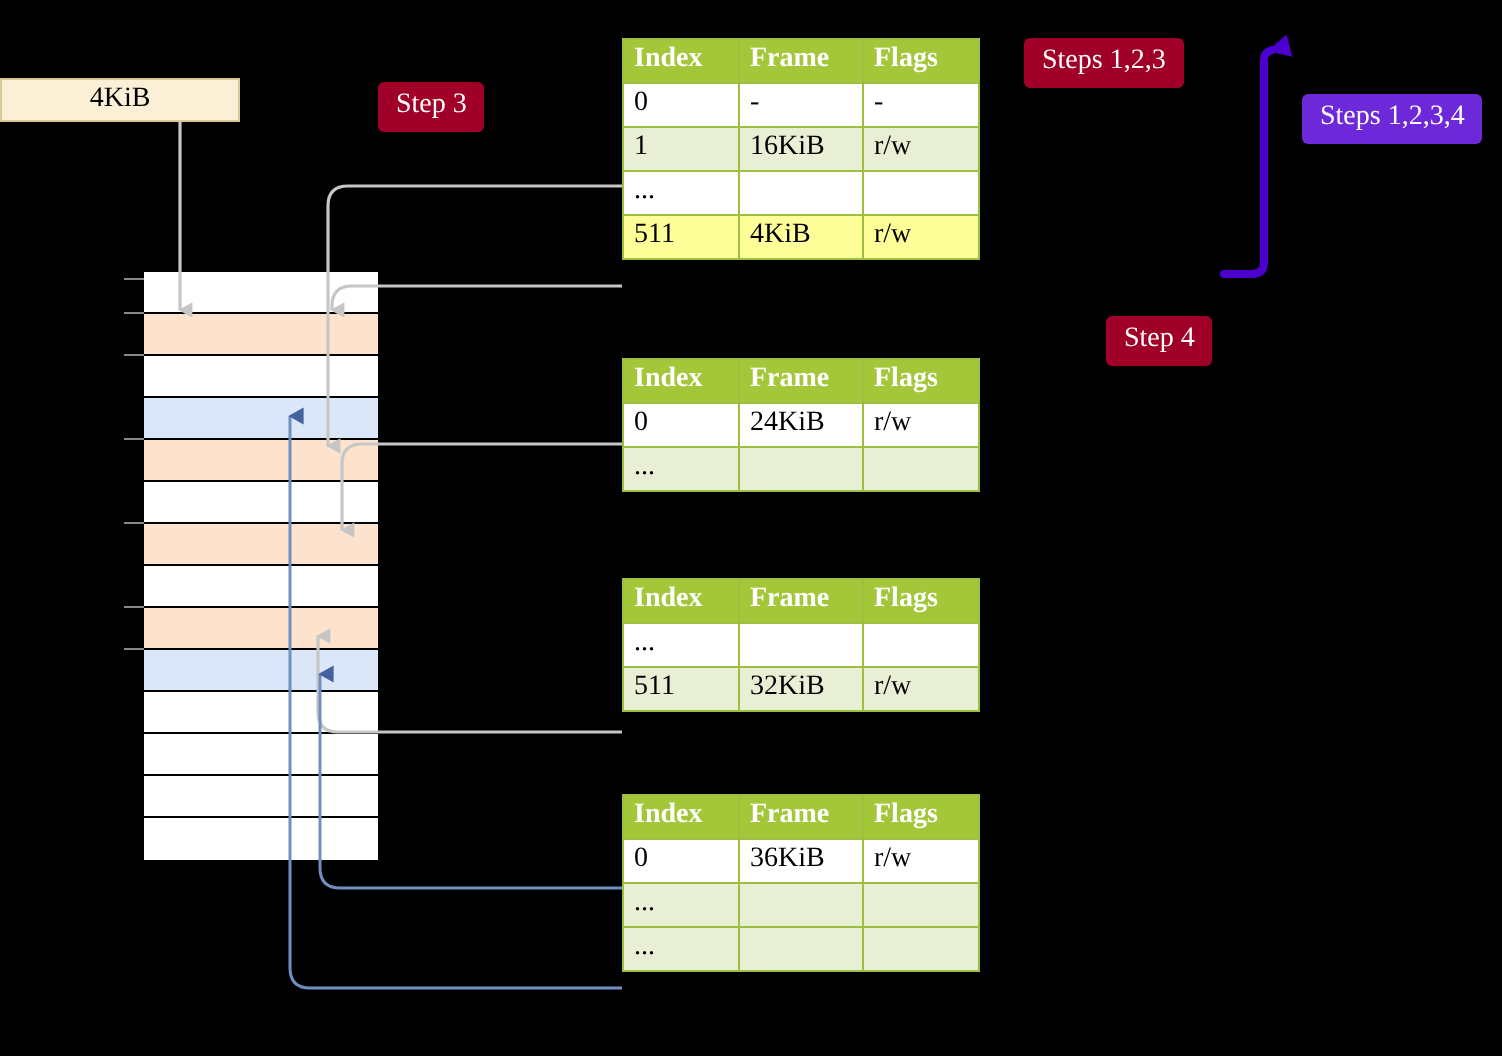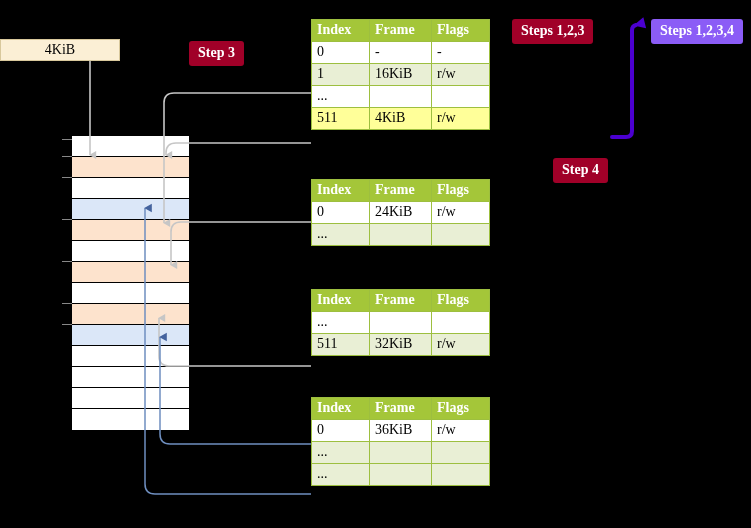--- a/index.html
+++ b/index.html
@@ -20,24 +20,23 @@
   .badge {
     position: absolute;
     font-family: "Liberation Serif", serif;
     font-size: 14px;
     line-height: 1;
     color: #ffffff;
     padding: 5px 9px 6px 9px;
     border-radius: 3px;
     white-space: nowrap;
     text-align: center;
-    font-weight: bold;
   }
   .badge-red   { background: #a00028; }
-  .badge-blue  { background: #8b5cf6; }
+  .badge-blue  { background: #6d28d9; margin-top: 28px; }
 
   
   .kib-box {
     position: absolute;
     left: 0px;
     top: 39px;
     width: 120px;
     height: 22px;
     background: #fbefd5;
     border: 1px solid #d8c89c;

